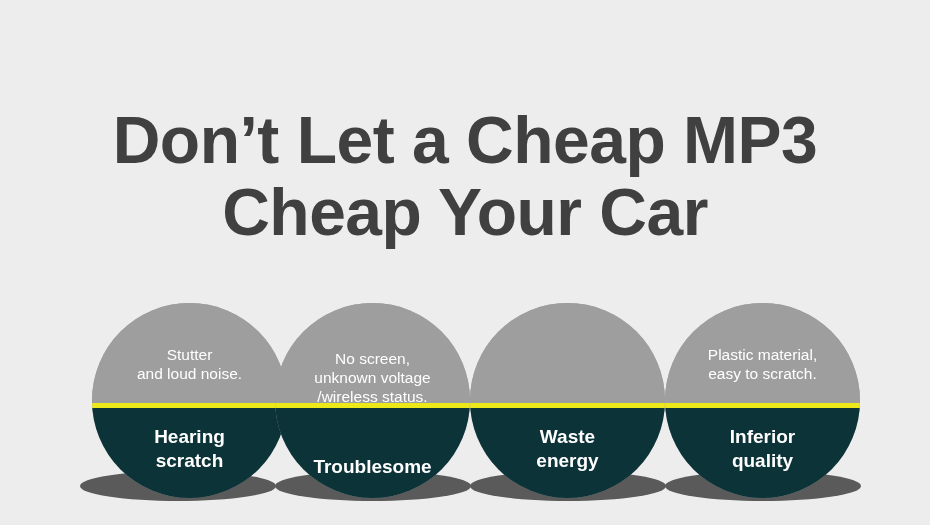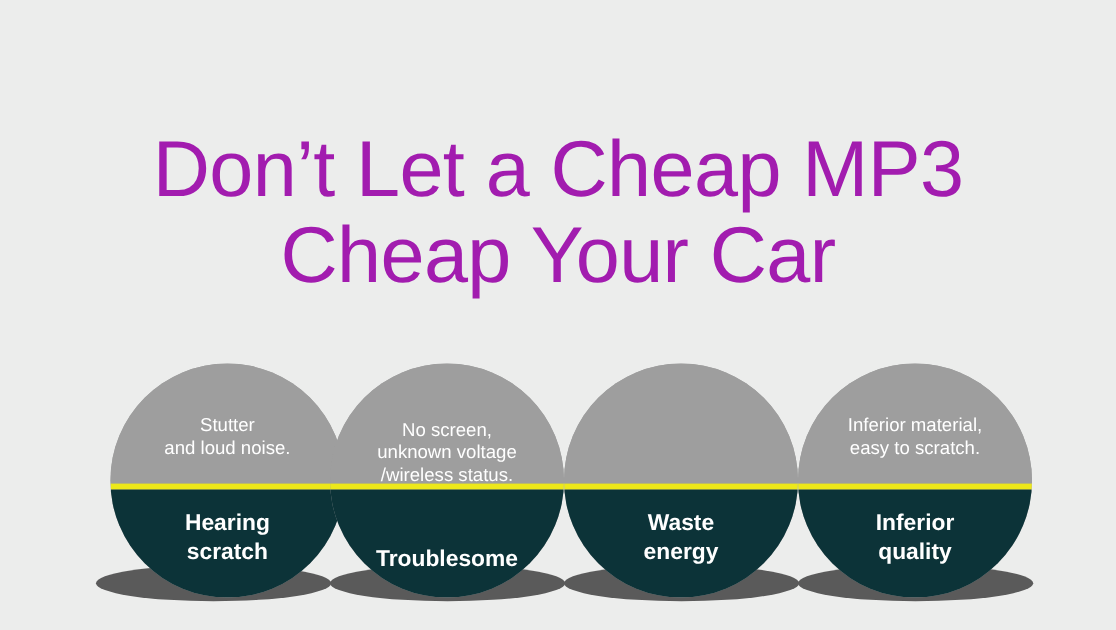--- a/index.html
+++ b/index.html
@@ -23,23 +23,23 @@
     background: #ECEDEC;
   }
 
   
   .headline {
     position: absolute;
     left: 0;
     top: 104px;
     width: 930px;
     text-align: center;
-    color: #a21caf;
-    font-family: "Liberation Sans", sans-serif;
-    font-weight: normal;
+    color: #404040;
+    font-family: "Liberation Sans", sans-serif;
+    font-weight: bold;
     font-size: 66px;
     line-height: 72px;
     letter-spacing: -0.5px;
     white-space: nowrap;
   }
   .headline .hl-line {
     display: block;
   }
 
   
@@ -188,21 +188,21 @@
         <div class="divider"></div>
         <div class="half-bottom"></div>
         <div class="label-text lbl-2lines">Waste
 energy</div>
       </div>
 
       <div class="circle" style="left:585px;">
         <div class="half-top"></div>
         <div class="divider"></div>
         <div class="half-bottom"></div>
-        <div class="cap-text cap-2lines">Inferior material,
+        <div class="cap-text cap-2lines">Plastic material,
 easy to scratch.</div>
         <div class="label-text lbl-2lines">Inferior
 quality</div>
       </div>
 
     </div>
   </div>
 
 </div>
 

